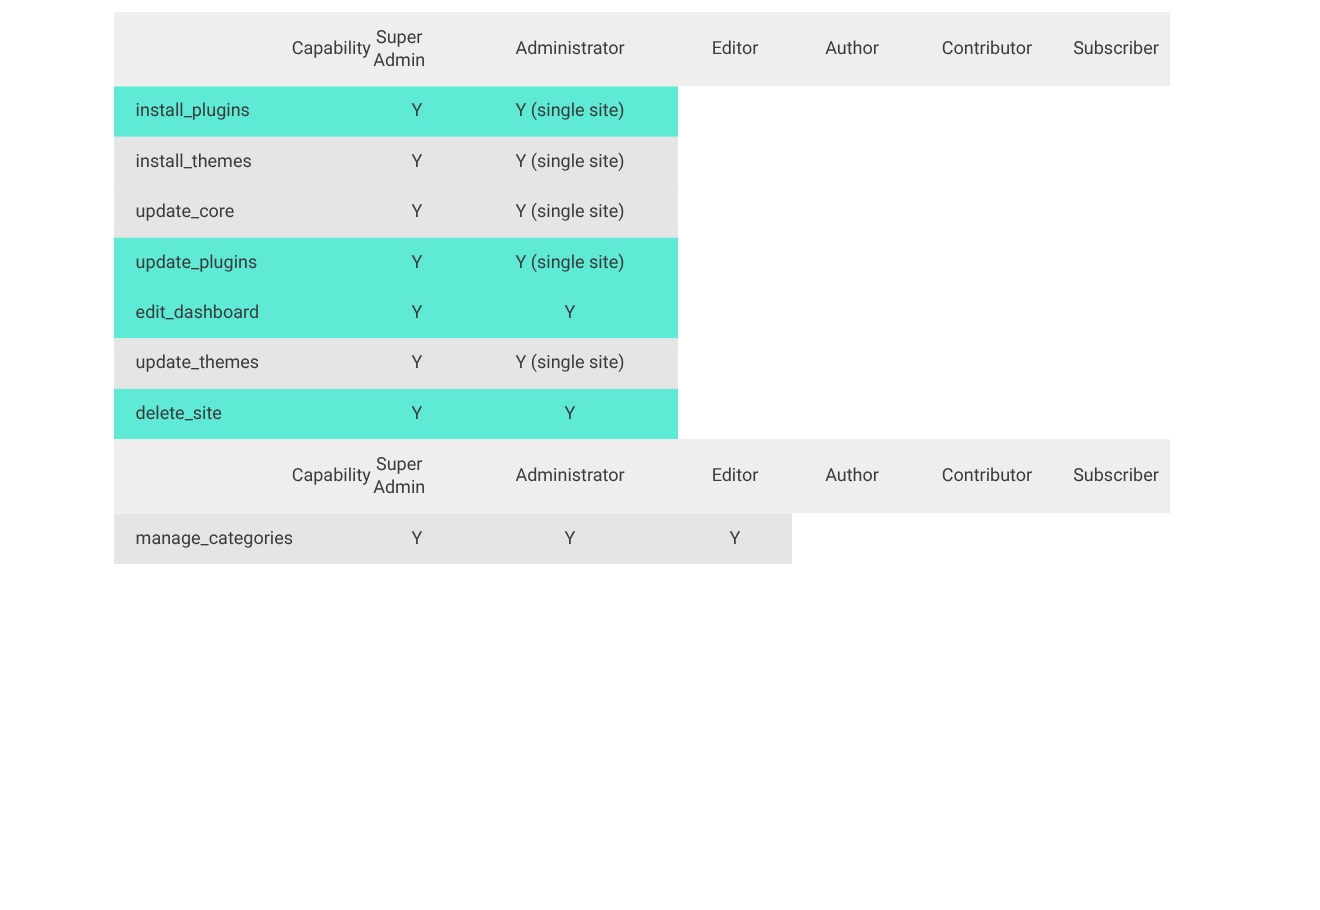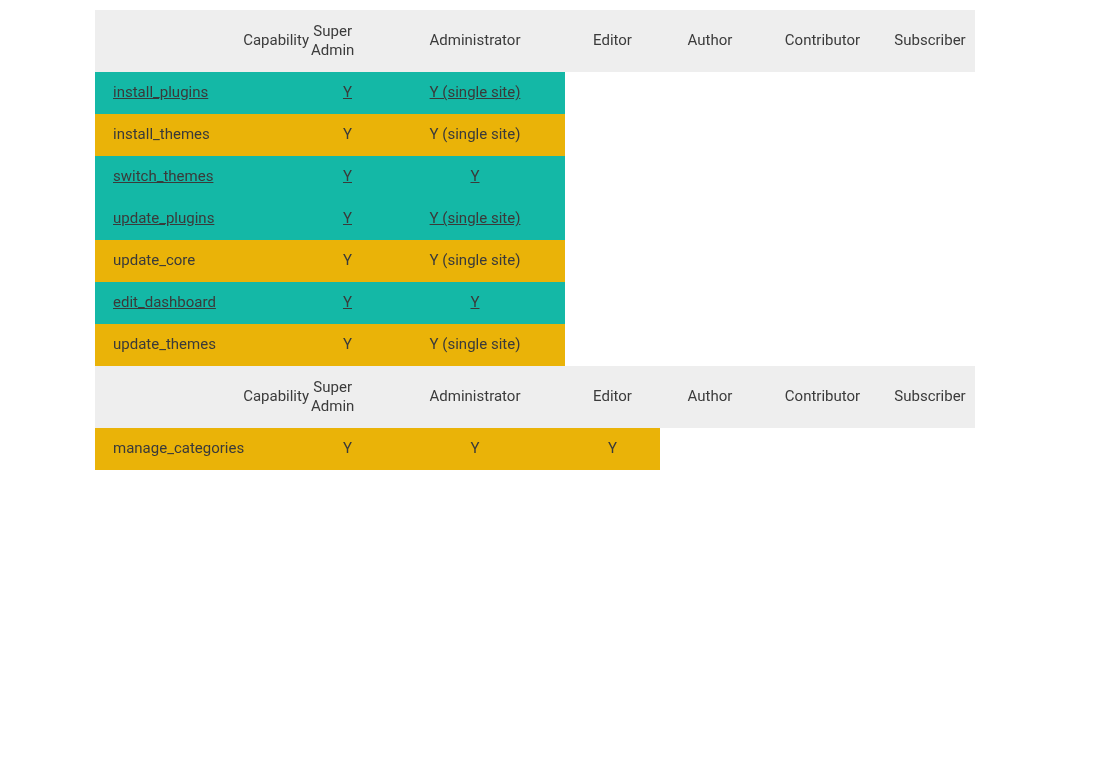--- a/index.html
+++ b/index.html
@@ -44,22 +44,22 @@
   }
 
   tr.data td:first-child {
     padding-left: 18px;
     text-align: left;
   }
   tr.data td {
     text-align: center;
     vertical-align: middle;
   }
-  tr.data.even td.filled { background: #eab308; }
-  tr.data.odd  td.filled { background: #14b8a6; text-decoration: underline; }
+  tr.data.even td.filled { background: #e5e5e5; }
+  tr.data.odd  td.filled { background: #5eead4; }
 
   td.empty { background: #ffffff; }
   td { line-height: 1.3; }
   .sa-label { display: inline-block; text-align: center; }
 </style>
 </head>
 <body>
 
 <div class="page">
 <table>
@@ -94,60 +94,60 @@
         </tr>
         <tr class="data even">
           <td class="filled">install_themes</td>
           <td class="filled">Y</td>
           <td class="filled">Y (single site)</td>
           <td class="empty"></td>
           <td class="empty"></td>
           <td class="empty"></td>
           <td class="empty"></td>
         </tr>
-        <tr class="data odd">
-          <td class="filled">switch_themes</td>
+        <tr class="data even">
+          <td class="filled">update_core</td>
           <td class="filled">Y</td>
-          <td class="filled">Y</td>
+          <td class="filled">Y (single site)</td>
           <td class="empty"></td>
           <td class="empty"></td>
           <td class="empty"></td>
           <td class="empty"></td>
         </tr>
         <tr class="data odd">
           <td class="filled">update_plugins</td>
-          <td class="filled">Y</td>
-          <td class="filled">Y (single site)</td>
-          <td class="empty"></td>
-          <td class="empty"></td>
-          <td class="empty"></td>
-          <td class="empty"></td>
-        </tr>
-        <tr class="data even">
-          <td class="filled">update_core</td>
           <td class="filled">Y</td>
           <td class="filled">Y (single site)</td>
           <td class="empty"></td>
           <td class="empty"></td>
           <td class="empty"></td>
           <td class="empty"></td>
         </tr>
         <tr class="data odd">
           <td class="filled">edit_dashboard</td>
           <td class="filled">Y</td>
           <td class="filled">Y</td>
           <td class="empty"></td>
           <td class="empty"></td>
           <td class="empty"></td>
           <td class="empty"></td>
         </tr>
         <tr class="data even">
           <td class="filled">update_themes</td>
           <td class="filled">Y</td>
           <td class="filled">Y (single site)</td>
+          <td class="empty"></td>
+          <td class="empty"></td>
+          <td class="empty"></td>
+          <td class="empty"></td>
+        </tr>
+        <tr class="data odd">
+          <td class="filled">delete_site</td>
+          <td class="filled">Y</td>
+          <td class="filled">Y</td>
           <td class="empty"></td>
           <td class="empty"></td>
           <td class="empty"></td>
           <td class="empty"></td>
         </tr>
         <tr class="header">
           <td>Capability</td>
           <td style="text-align: left;"><span class="sa-label" style="white-space: pre-line;">Super
 Admin</span></td>
           <td style="text-align: center;">Administrator</td>

